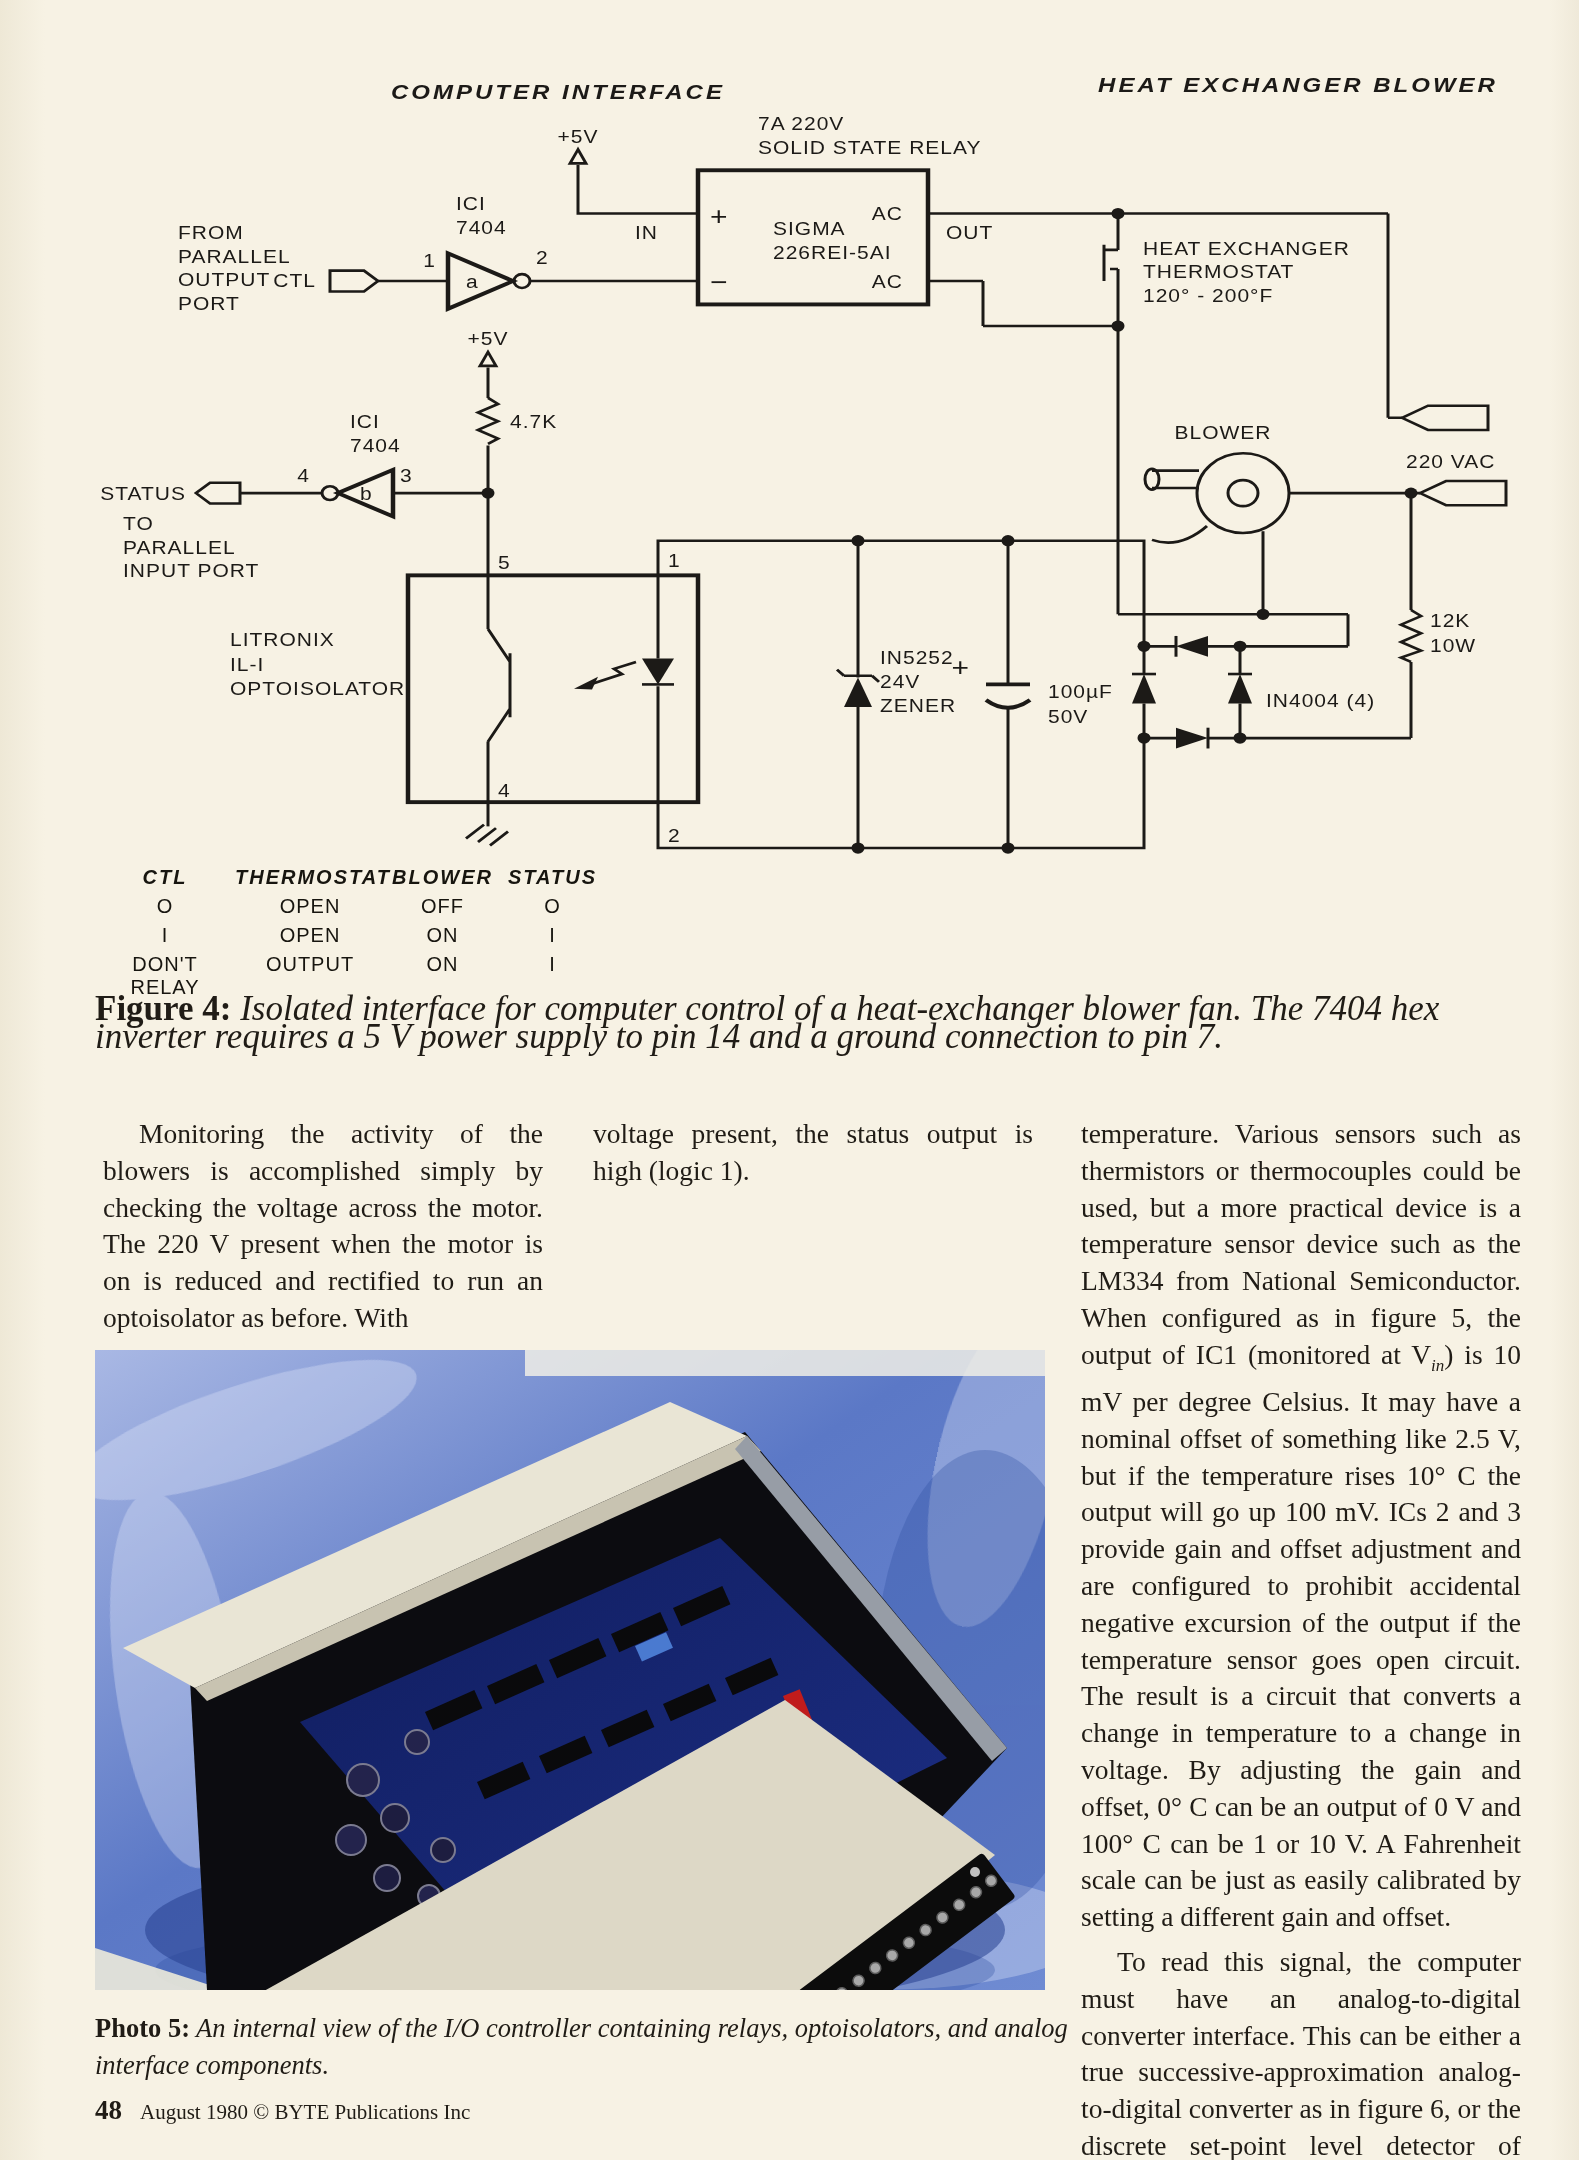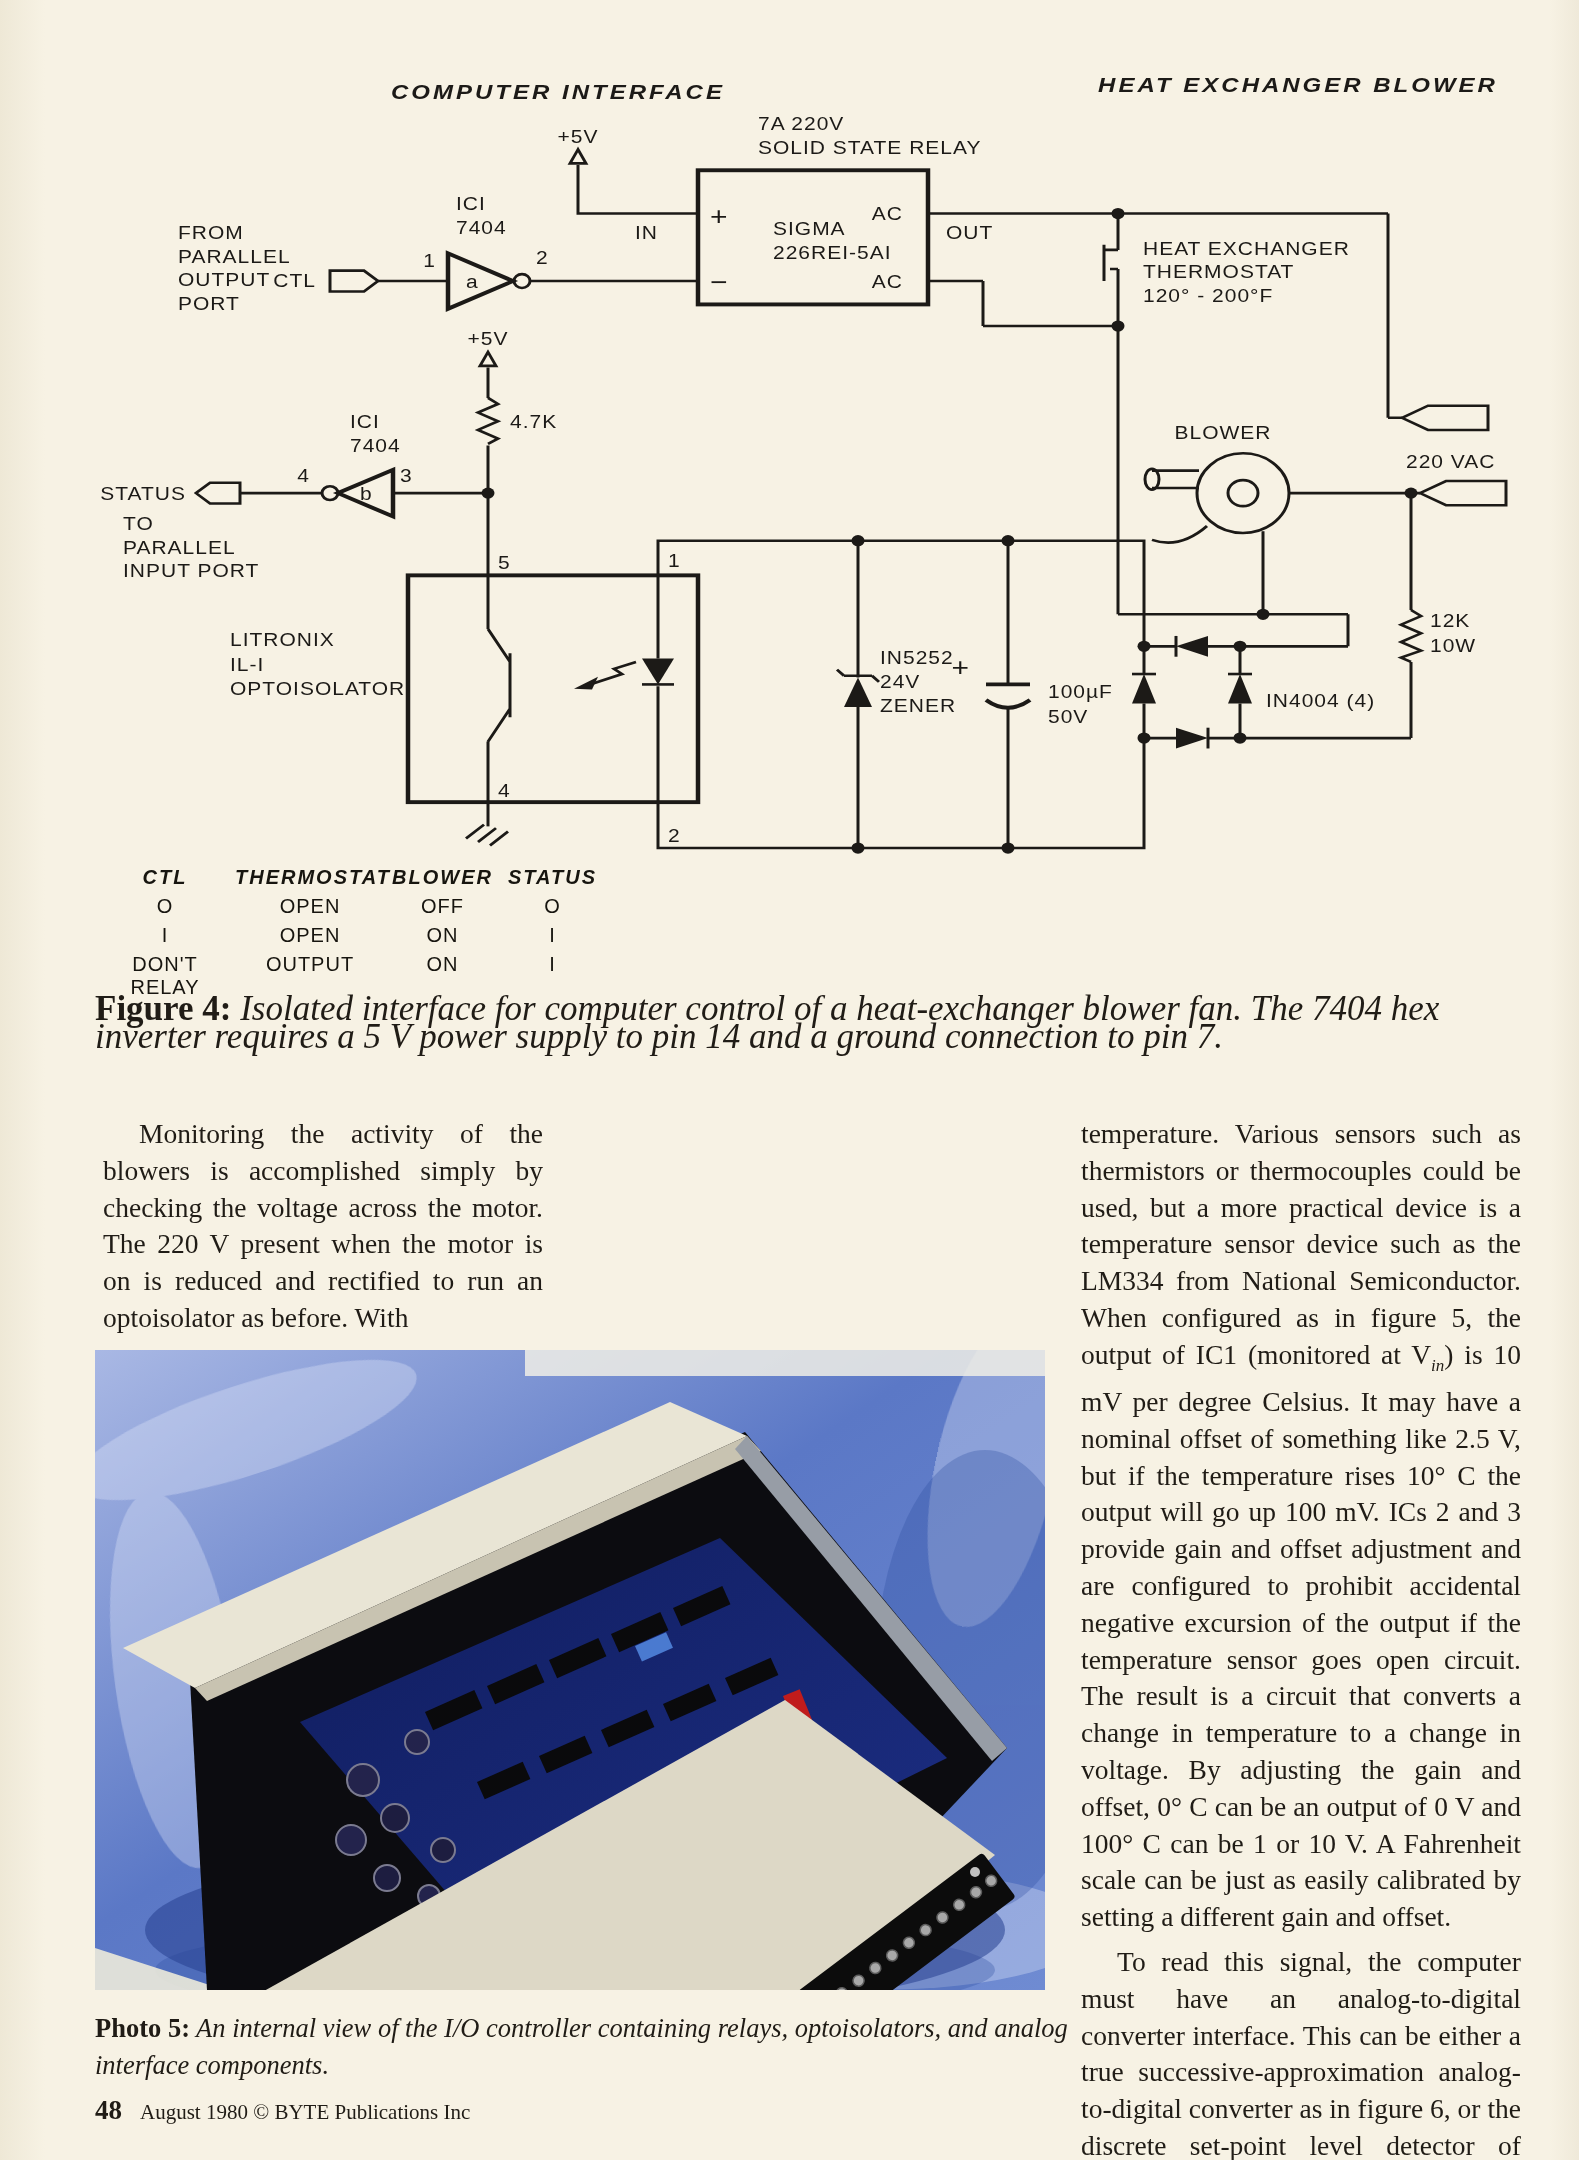--- a/index.html
+++ b/index.html
@@ -234,20 +234,21 @@
 </div>
 
 <div class="abs figcap">
   <b>Figure 4:</b><span> Isolated interface for computer control of a heat-exchanger blower fan. The 7404 hex inverter requires a 5 V power supply to pin 14 and a ground connection to pin 7.</span>
 </div>
 
 <div id="col1" class="abs col">
   <p class="ind">Monitoring the activity of the blowers is accomplished simply by checking the voltage across the motor. The 220 V present when the motor is on is reduced and rectified to run an optoisolator as before. With</p>
 </div>
 <div id="col2" class="abs col">
+  <p>voltage present, the status output is high (logic 1).</p>
 </div>
 <div id="col3" class="abs col">
   <p><span>temperature. Various sensors such as thermistors or thermocouples could be used, but a more practical device is a temperature sensor device such as the LM334 from National Semiconductor. When configured as in figure 5, the output of IC1 (monitored at </span><span><span>V</span><sub><i>in</i></sub></span><span>) is 10 mV per degree Celsius. It may have a nominal offset of something like 2.5 V, but if the temperature rises 10° C the output will go up 100 mV. ICs 2 and 3 provide gain and offset adjustment and are configured to prohibit accidental negative excursion of the output if the temperature sensor goes open circuit. The result is a circuit that converts a change in temperature to a change in voltage. By adjusting the gain and offset, 0° C can be an output of 0 V and 100° C can be 1 or 10 V. A Fahrenheit scale can be just as easily calibrated by setting a different gain and offset.</span></p>
   <p class="ind">To read this signal, the computer must have an analog-to-digital converter interface. This can be either a true successive-approximation analog-to-digital converter as in figure 6, or the discrete set-point level detector of figure 7. The choice</p>
 </div>
 
 <svg id="photo" class="abs" width="950" height="640" viewBox="0 0 950 640">
   <defs>
     <linearGradient id="cloth" x1="0" y1="0" x2="1" y2="1">
       <stop offset="0" stop-color="#a9b8e4"></stop>

